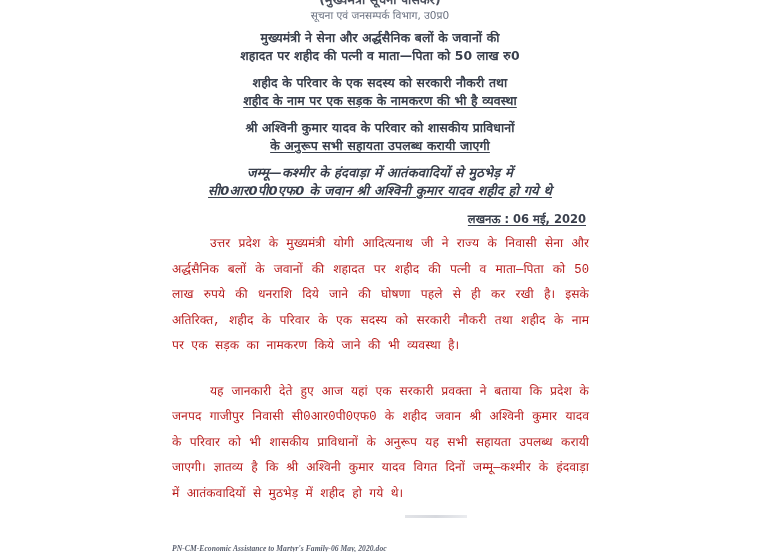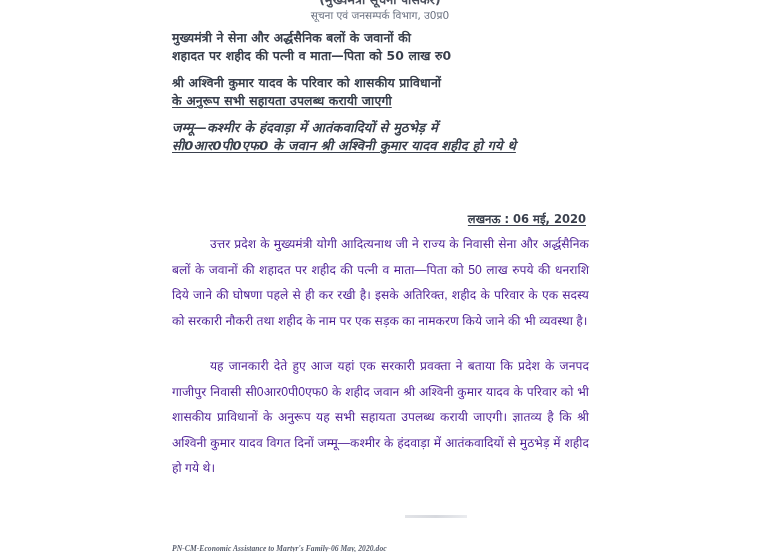--- a/index.html
+++ b/index.html
@@ -55,20 +55,21 @@
 
   
   .headlines {
     position: absolute;
     left: 172px;
     top: 29px;
     width: 416px;
   }
 
   .hl-block {
+    text-align: center;
     margin-bottom: 9px;
   }
 
   .hl-line {
     font-family: "DejaVu Sans", sans-serif;
     font-weight: bold;
     font-size: 12.4px;
     line-height: 18px;
     color: #3a404d;
     letter-spacing: .15px;
@@ -112,24 +113,24 @@
 
   
   .body-copy {
     position: absolute;
     left: 172px;
     top: 232px;
     width: 417px;
   }
 
   .para {
-    font-family: Liberation Sans, sans-serif;
+    font-family: Liberation Mono, monospace;
     font-size: 12.2px;
     line-height: 25.5px;
-    color: #4c1d95;
+    color: #b91c1c;
     text-align: justify;
     text-justify: inter-word;
     text-indent: 38px;
     margin: 0 0 20px 0;
     letter-spacing: .05px;
   }
 
   
   .footer {
     position: absolute;
@@ -171,20 +172,24 @@
     <div class="masthead-sub">सूचना एवं जनसम्पर्क विभाग, उ0प्र0</div>
   </div>
 
   <div class="headlines">
 
     <div class="hl-block">
       <span class="hl-line">मुख्यमंत्री ने सेना और अर्द्धसैनिक बलों के जवानों की</span>
       <span class="hl-line">शहादत पर शहीद की पत्नी व माता—पिता को 50 लाख रु0</span>
     </div>
 
+    <div class="hl-block">
+      <span class="hl-line">शहीद के परिवार के एक सदस्य को सरकारी नौकरी तथा</span>
+      <span class="hl-line underlined">शहीद के नाम पर एक सड़क के नामकरण की भी है व्यवस्था</span>
+    </div>
 
     <div class="hl-block">
       <span class="hl-line">श्री अश्विनी कुमार यादव के परिवार को शासकीय प्राविधानों</span>
       <span class="hl-line underlined">के अनुरूप सभी सहायता उपलब्ध करायी जाएगी</span>
     </div>
 
     <div class="hl-block slanted">
       <span class="hl-line">जम्मू—कश्मीर के हंदवाड़ा में आतंकवादियों से मुठभेड़ में</span>
       <span class="hl-line tight underlined">सी0आर0पी0एफ0 के जवान श्री अश्विनी कुमार यादव शहीद हो गये थे</span>
     </div>

